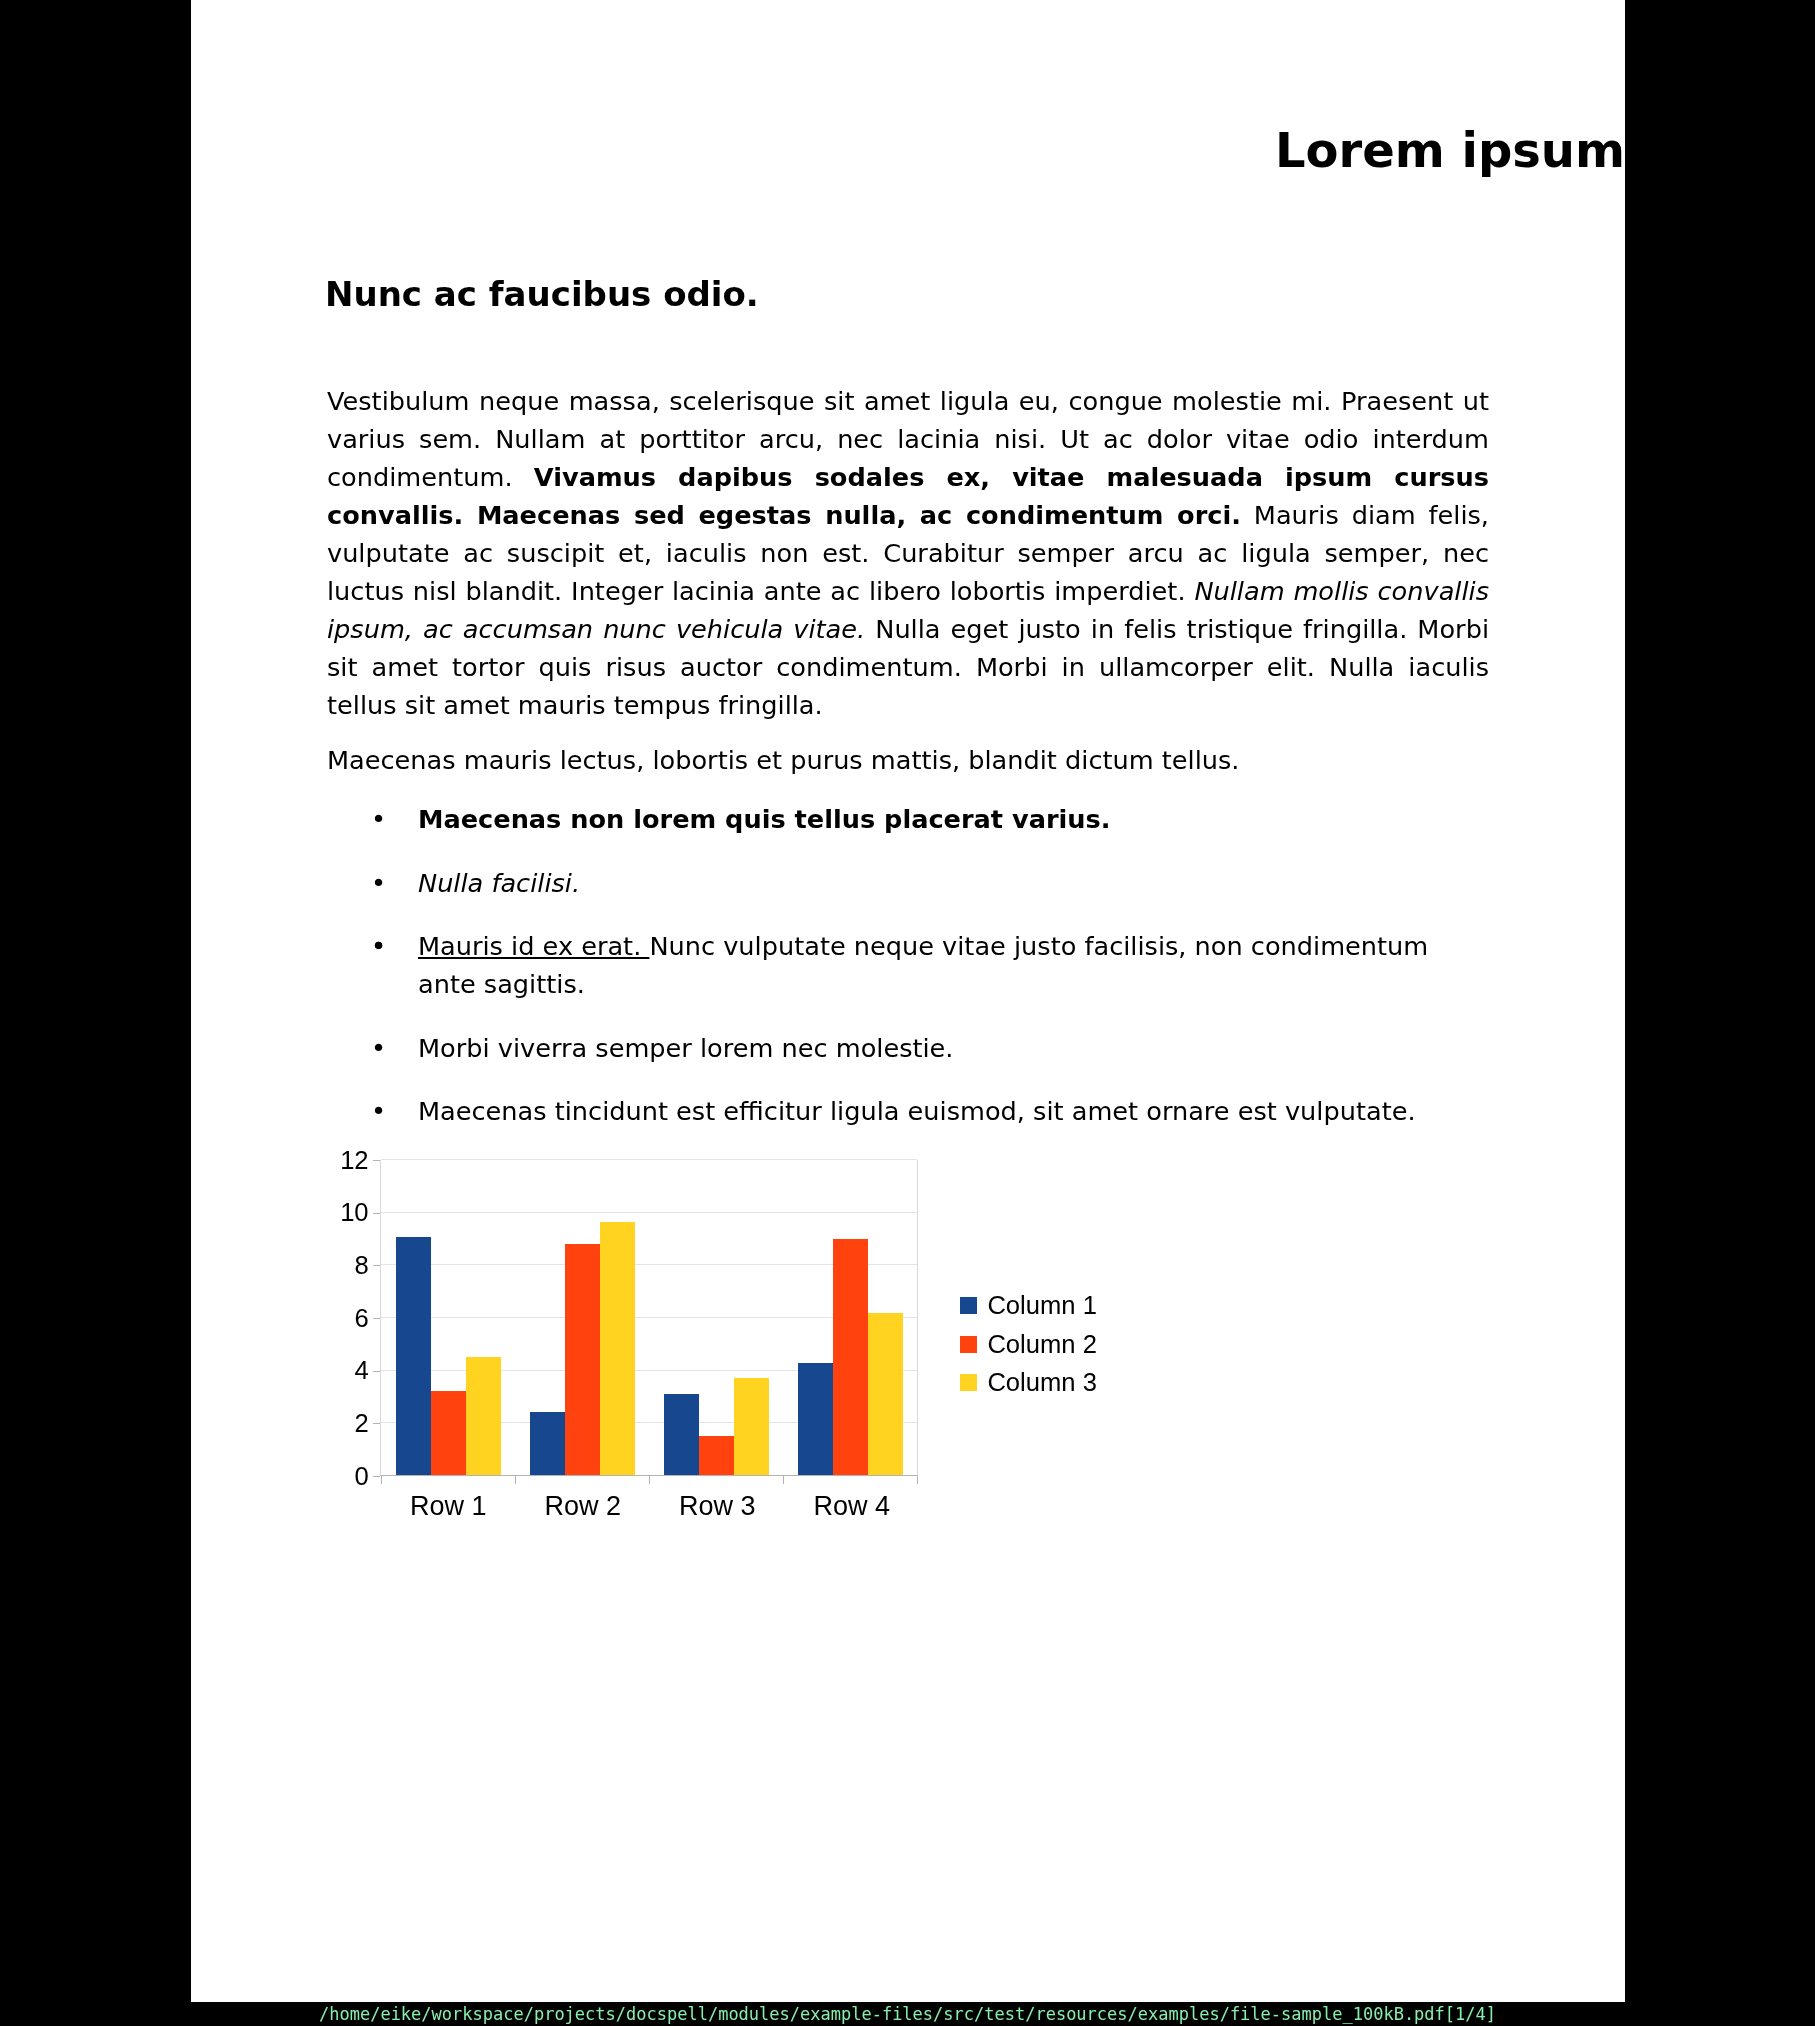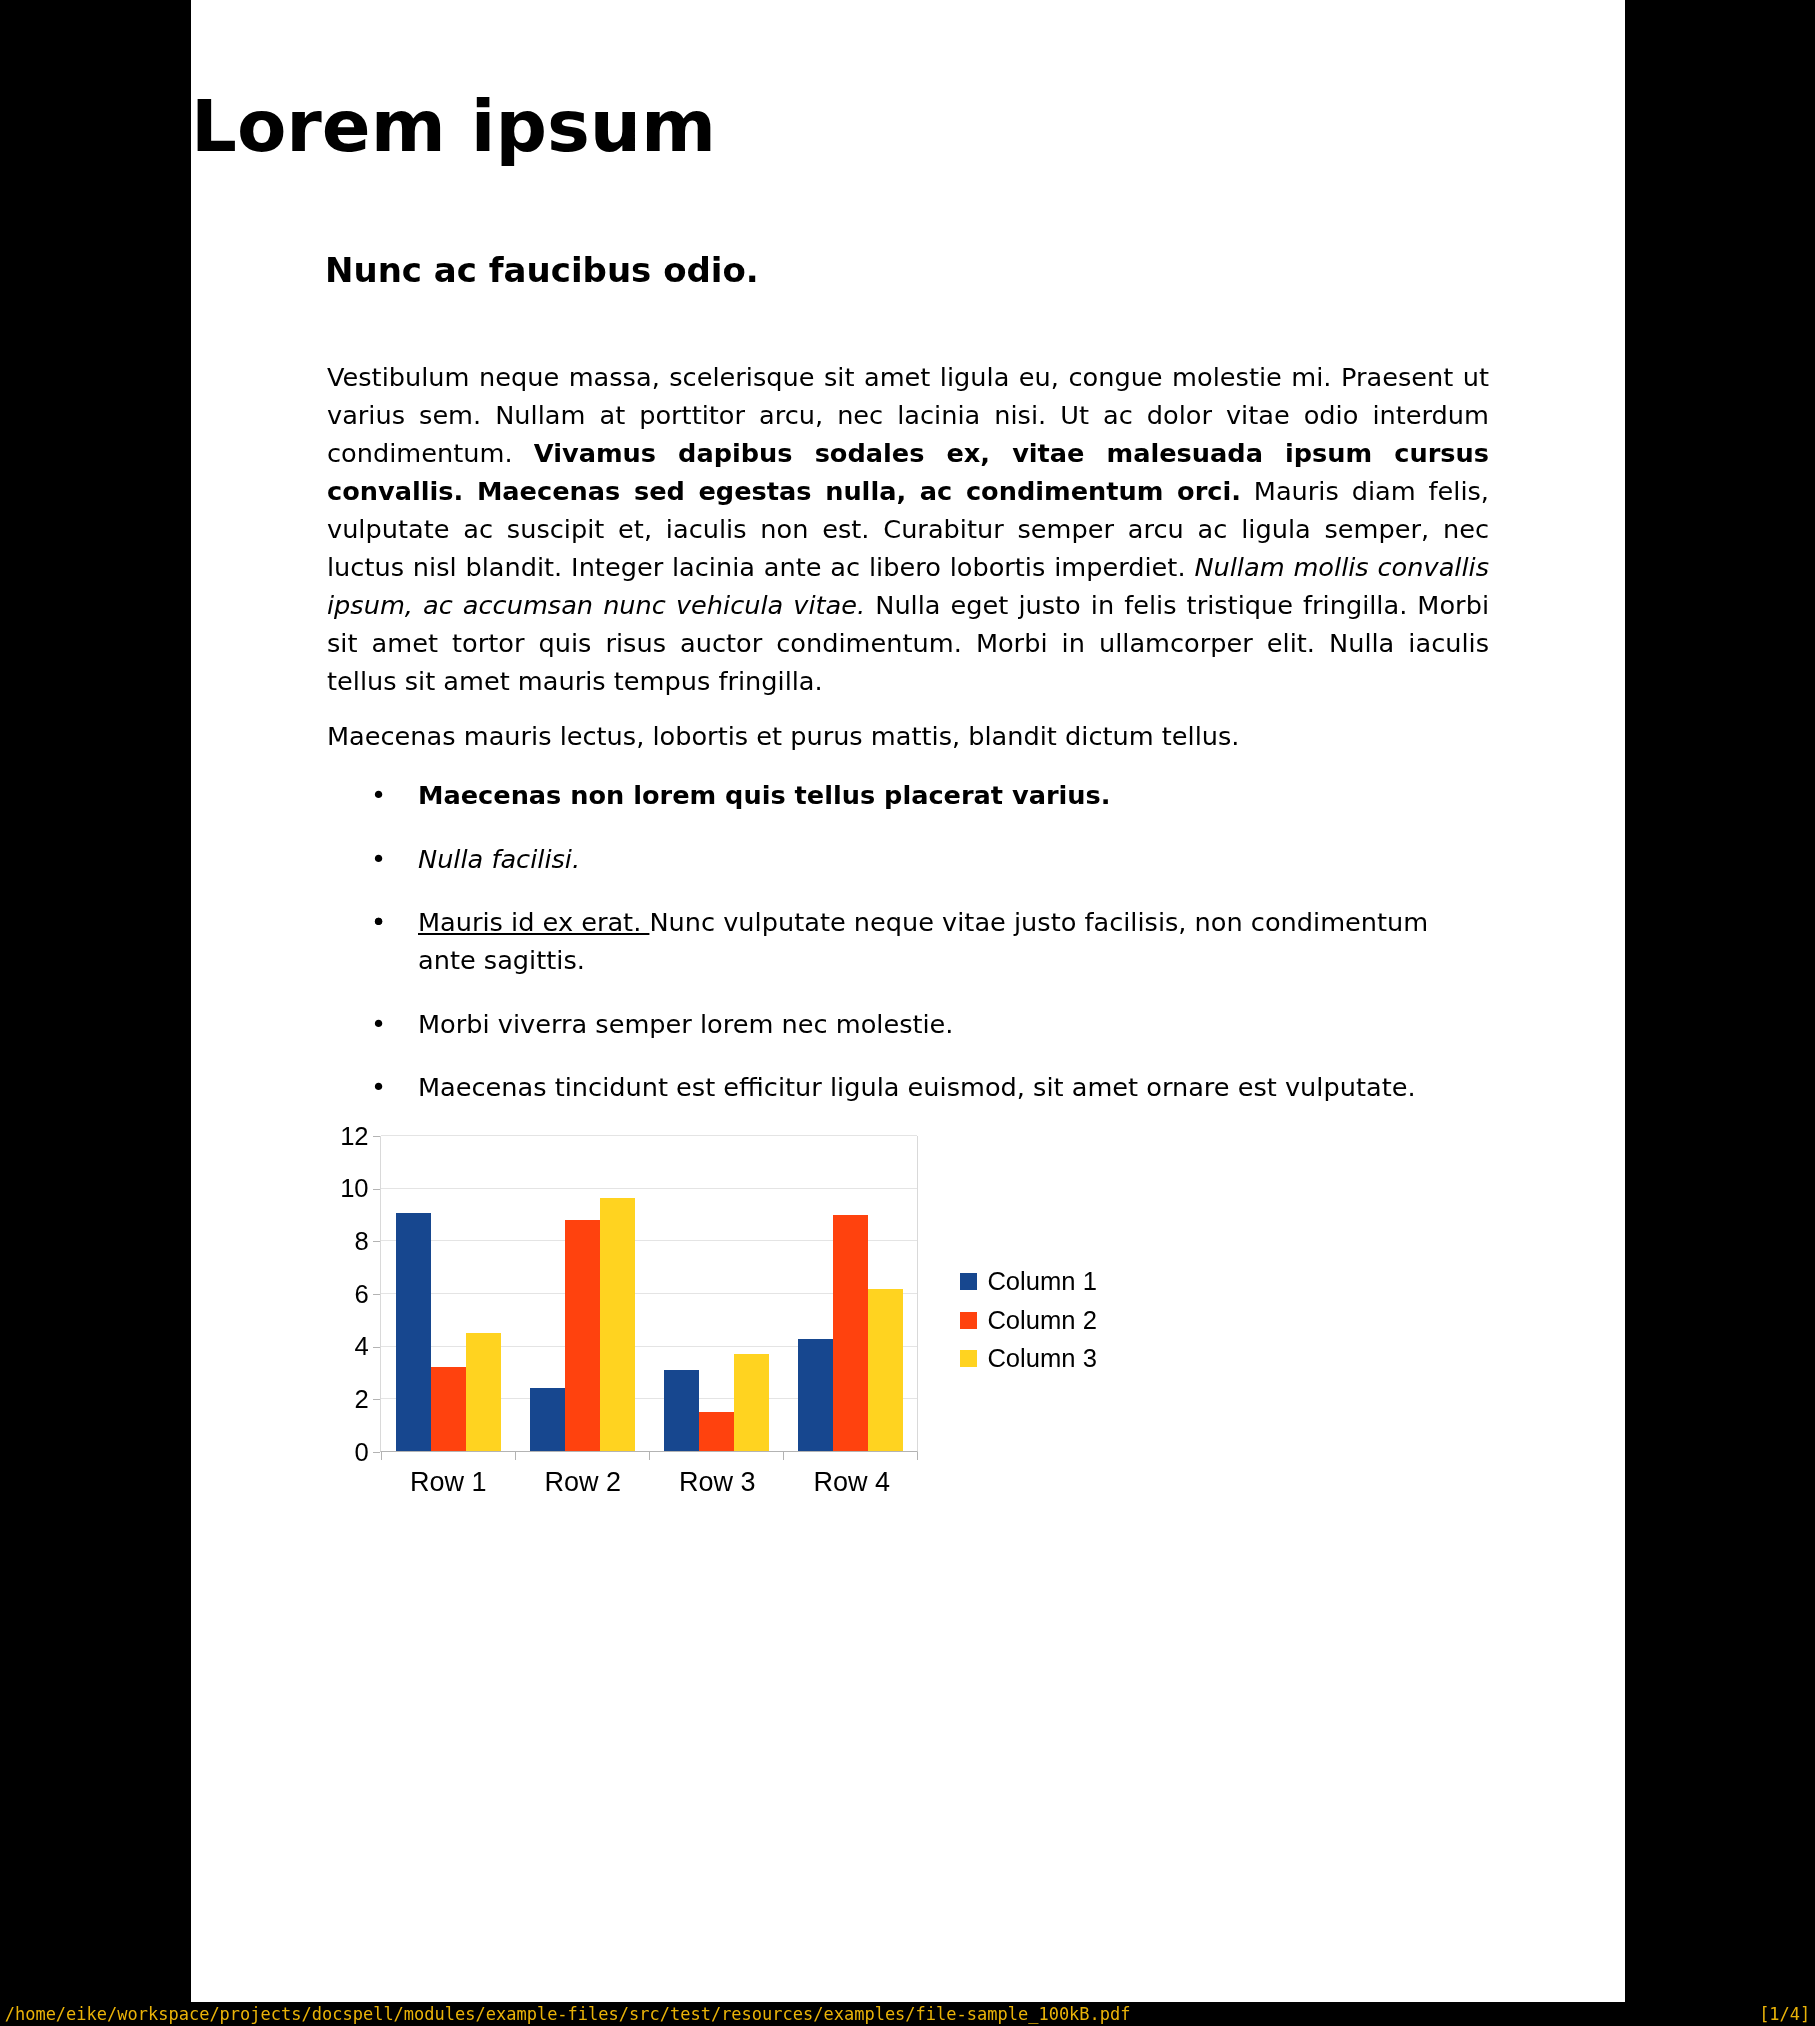--- a/index.html
+++ b/index.html
@@ -10,23 +10,23 @@
     overflow:hidden;
     font-family:"DejaVu Sans", sans-serif;
     color:#000;
   }
   .page {
     position:absolute; left:191px; top:0;
     width:1434px; height:2002px;
     background:#ffffff;
   }
   .doc-title {
-    margin-top:88px;
-    text-align:left;
-    font-size:72px;
+    margin-top:112px;
+    text-align:right;
+    font-size:48px;
     font-weight:bold;
     line-height:76px;
   }
   .doc-heading {
     margin-top:81px;
     margin-left:82px;
     margin-right:85px;
     font-size:34px;
     font-weight:bold;
     line-height:51px;
@@ -113,25 +113,25 @@
     margin-top:131px;
     font-size:25.6px;
   }
   .legend-entry { display:flex; align-items:center; margin-bottom:9.5px; }
   .legend-swatch { width:17px; height:17px; margin-right:10.4px; flex:0 0 auto; }
   
   .statusbar {
     position:absolute; left:0; bottom:0;
     width:1815px; height:24px;
     background:#000;
-    color:#eab308;
+    color:#86efac;
     font-family:"DejaVu Sans Mono", monospace;
     font-size:17px;
     display:flex;
-    justify-content:space-between;
+    justify-content:center;
     align-items:center;
     padding:0 4.7px;
     white-space:nowrap;
   }
 </style>
 </head>
 <body>
 
 <div class="page">
   <div class="doc-title">Lorem ipsum</div>

